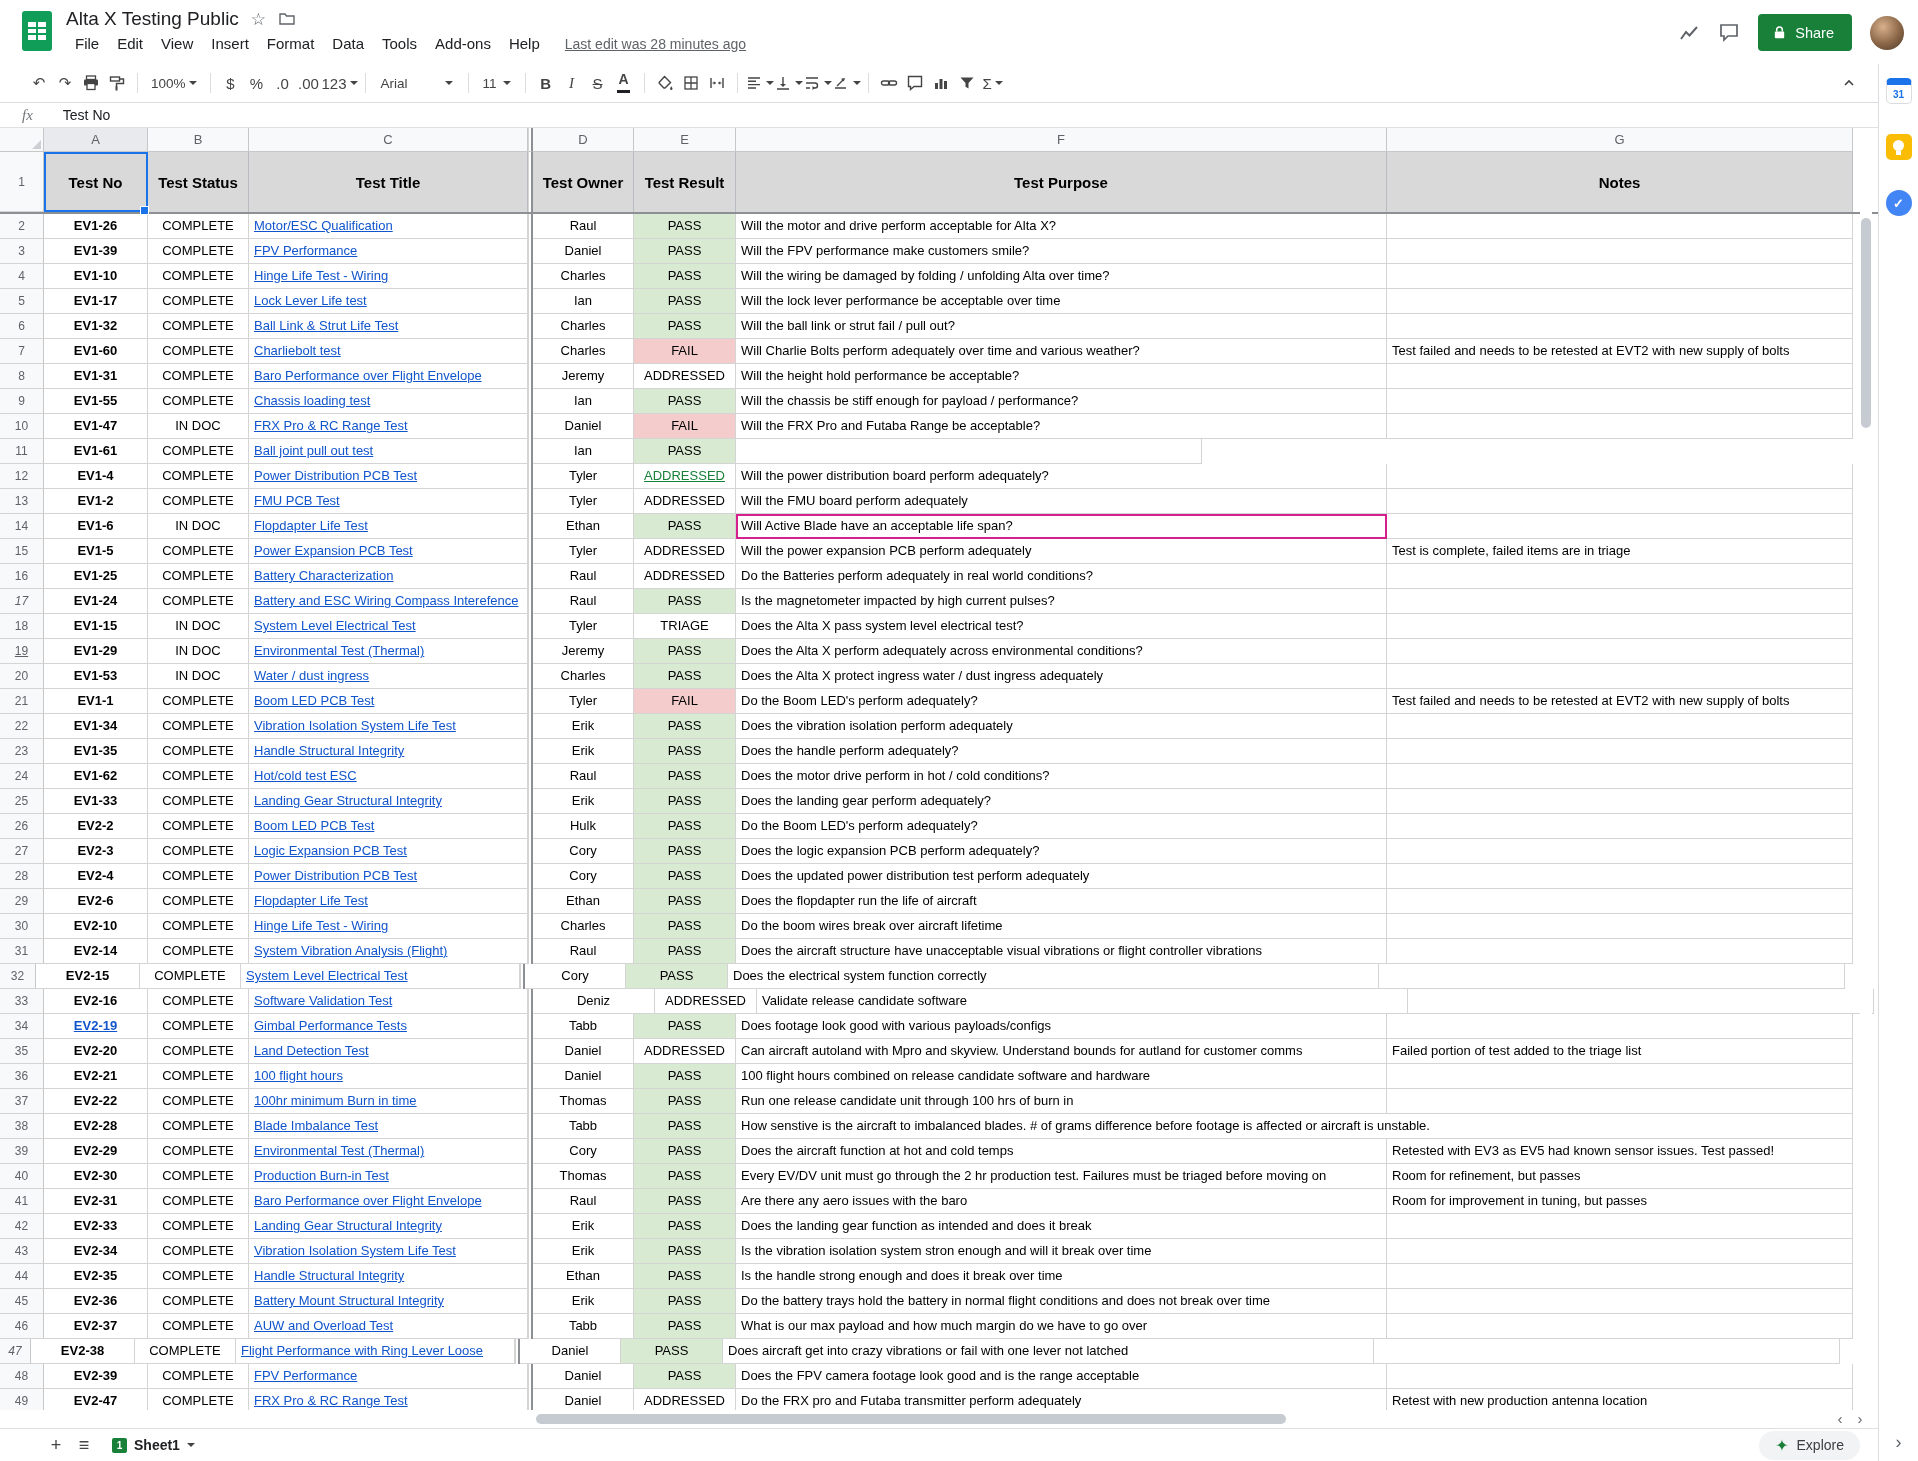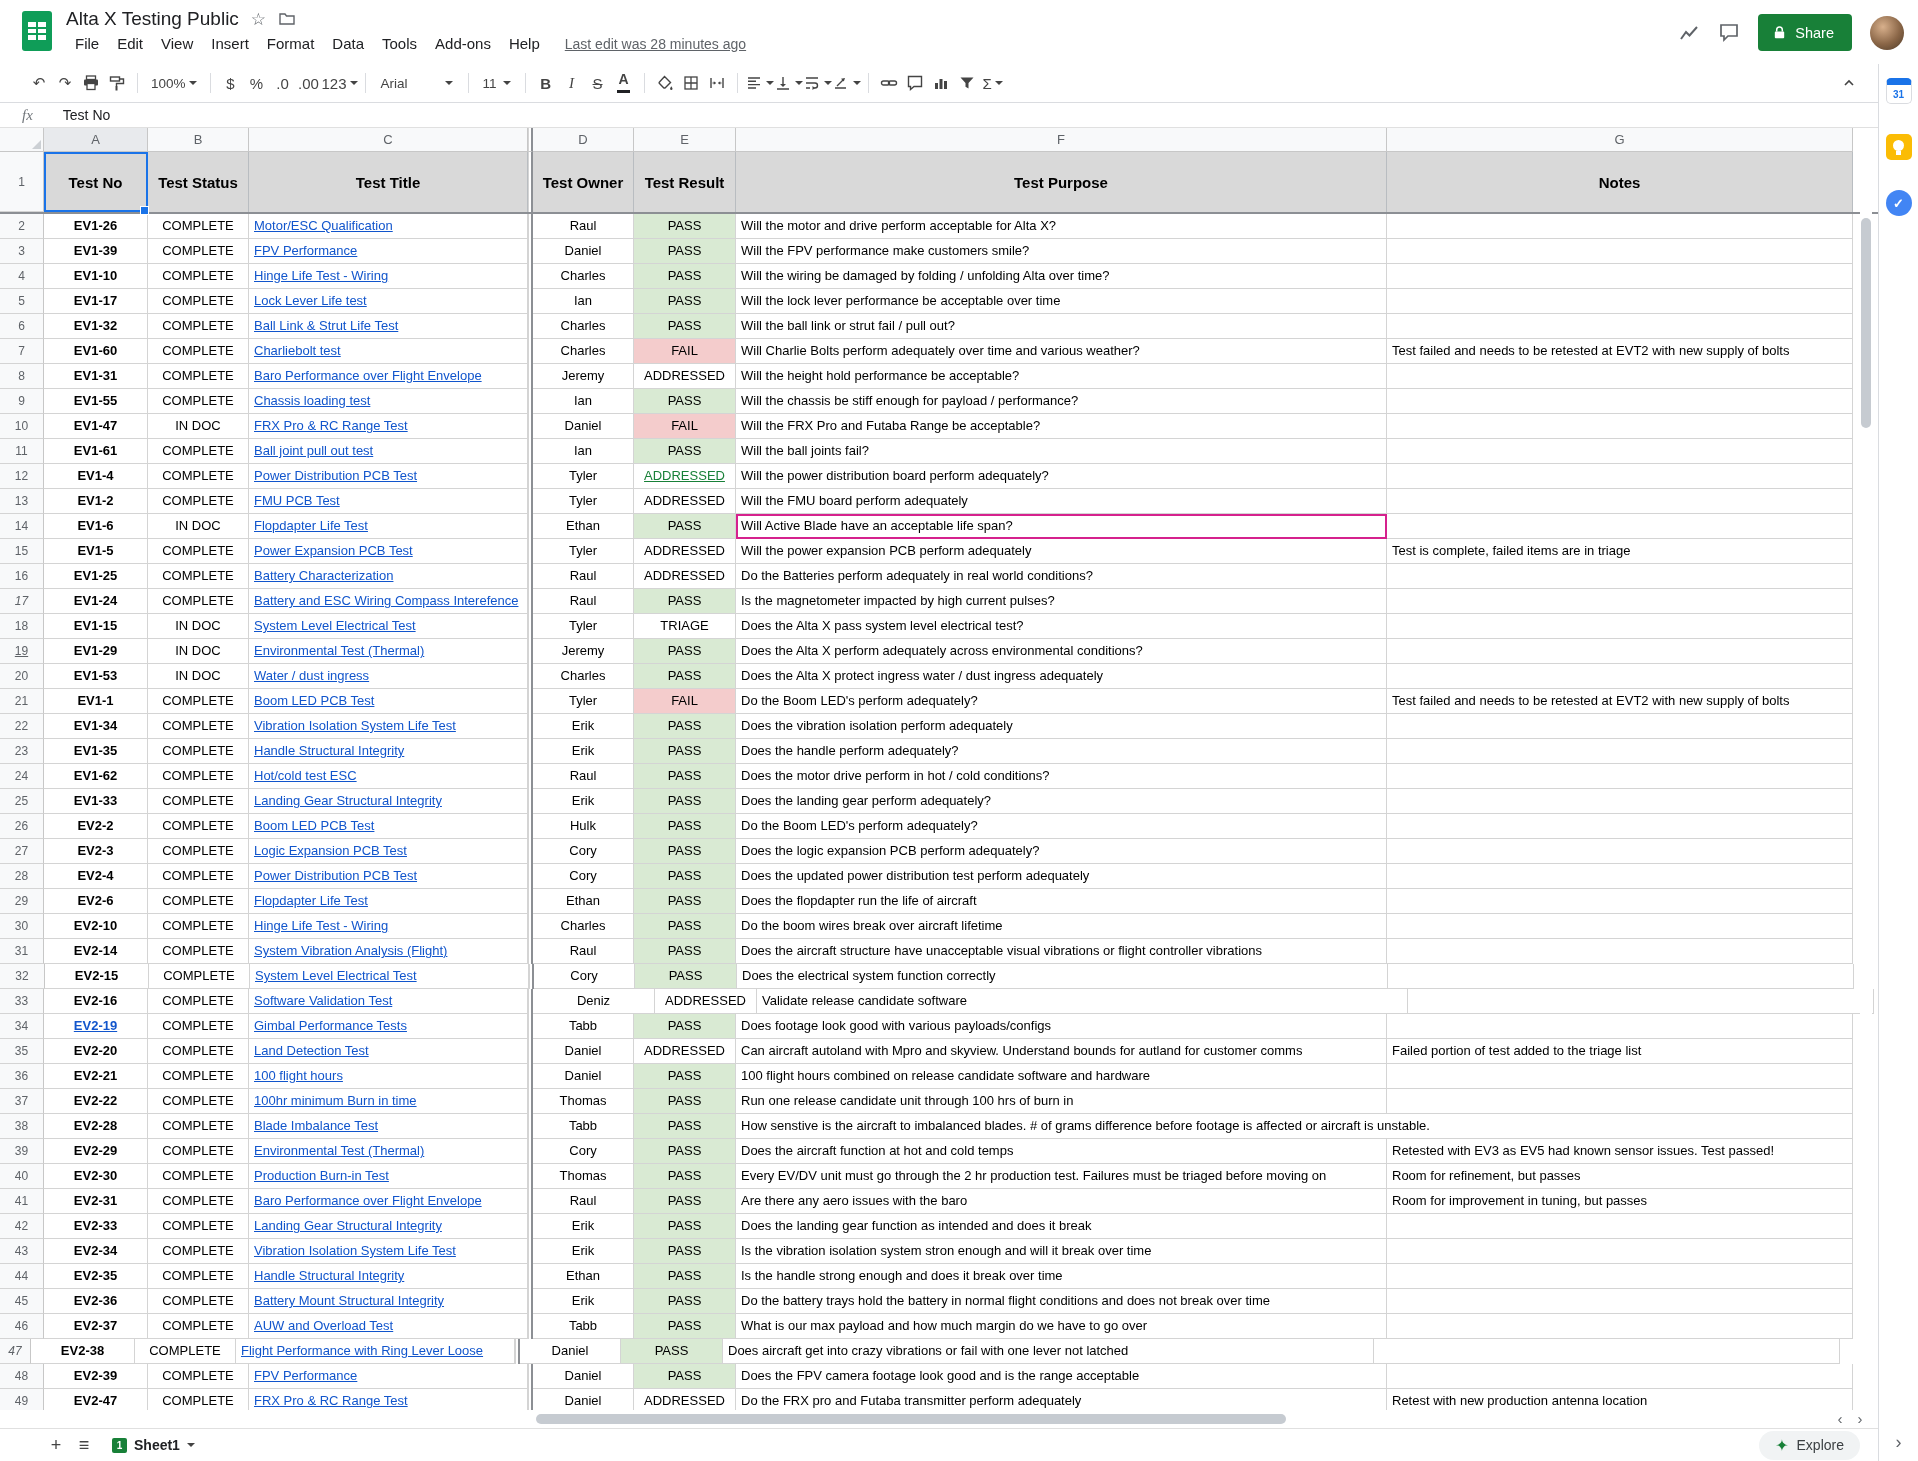--- a/index.html
+++ b/index.html
@@ -430,21 +430,20 @@
             <div class="cell cg" style="width: 466px;"></div>
           </div>
           <div class="sheetrow datarow">
             <div class="rownum" style="width: 44px;">11</div>
             <div class="cell ca" style="width: 104px;">EV1-61</div>
             <div class="cell cb" style="width: 101px;">COMPLETE</div>
             <div class="cell cc" style="width: 279px;"><span class="clink">Ball joint pull out test</span></div>
             <div class="gapcell" style="width: 5px;"></div>
             <div class="cell cd" style="width: 101px;">Ian</div>
             <div class="cell ce res-PASS" style="width: 102px;">PASS</div>
-            <div class="cell cf" style="width: 651px;">Will the ball joints fail?</div>
             <div class="cell cg" style="width: 466px;"></div>
           </div>
           <div class="sheetrow datarow">
             <div class="rownum" style="width: 44px;">12</div>
             <div class="cell ca" style="width: 104px;">EV1-4</div>
             <div class="cell cb" style="width: 101px;">COMPLETE</div>
             <div class="cell cc" style="width: 279px;"><span class="clink">Power Distribution PCB Test</span></div>
             <div class="gapcell" style="width: 5px;"></div>
             <div class="cell cd" style="width: 101px;">Tyler</div>
             <div class="cell ce res-ADDRESSED reslink" style="width: 102px;">ADDRESSED</div>
@@ -654,21 +653,21 @@
             <div class="cell ca" style="width: 104px;">EV2-14</div>
             <div class="cell cb" style="width: 101px;">COMPLETE</div>
             <div class="cell cc" style="width: 279px;"><span class="clink">System Vibration Analysis (Flight)</span></div>
             <div class="gapcell" style="width: 5px;"></div>
             <div class="cell cd" style="width: 101px;">Raul</div>
             <div class="cell ce res-PASS" style="width: 102px;">PASS</div>
             <div class="cell cf" style="width: 651px;">Does the aircraft structure have unacceptable visual vibrations or flight controller vibrations</div>
             <div class="cell cg" style="width: 466px;"></div>
           </div>
           <div class="sheetrow datarow">
-            <div class="rownum" style="width: 45px;">32</div>
+            <div class="rownum" style="width: 36px;">32</div>
             <div class="cell ca" style="width: 104px;">EV2-15</div>
             <div class="cell cb" style="width: 101px;">COMPLETE</div>
             <div class="cell cc" style="width: 279px;"><span class="clink">System Level Electrical Test</span></div>
             <div class="gapcell" style="width: 5px;"></div>
             <div class="cell cd" style="width: 101px;">Cory</div>
             <div class="cell ce res-PASS" style="width: 102px;">PASS</div>
             <div class="cell cf" style="width: 651px;">Does the electrical system function correctly</div>
             <div class="cell cg" style="width: 466px;"></div>
           </div>
           <div class="sheetrow datarow">

